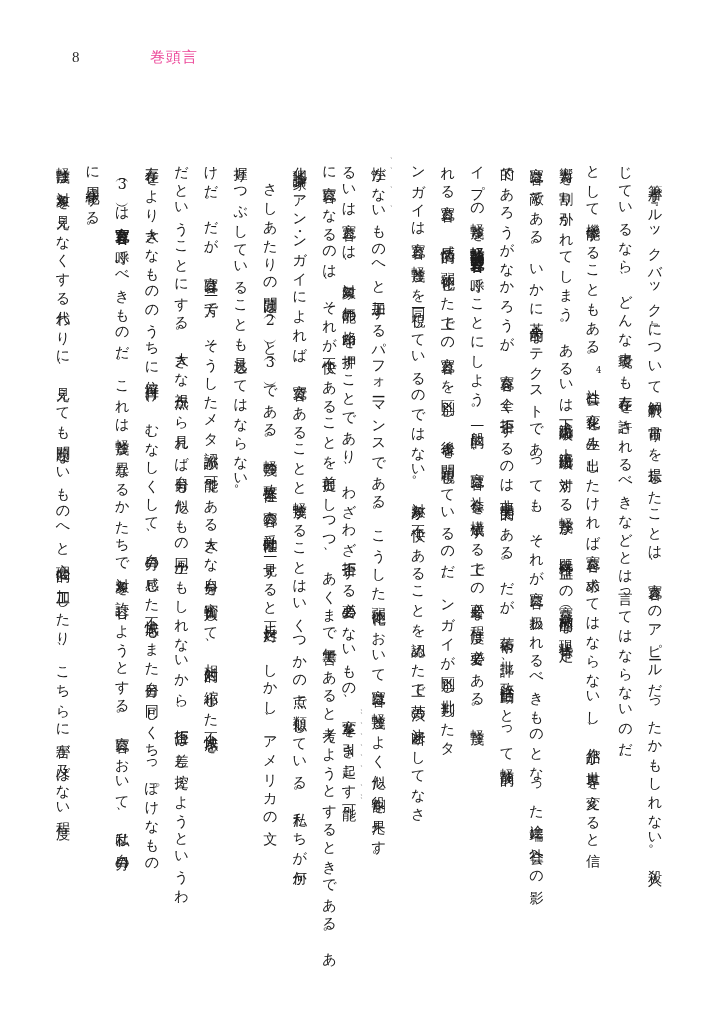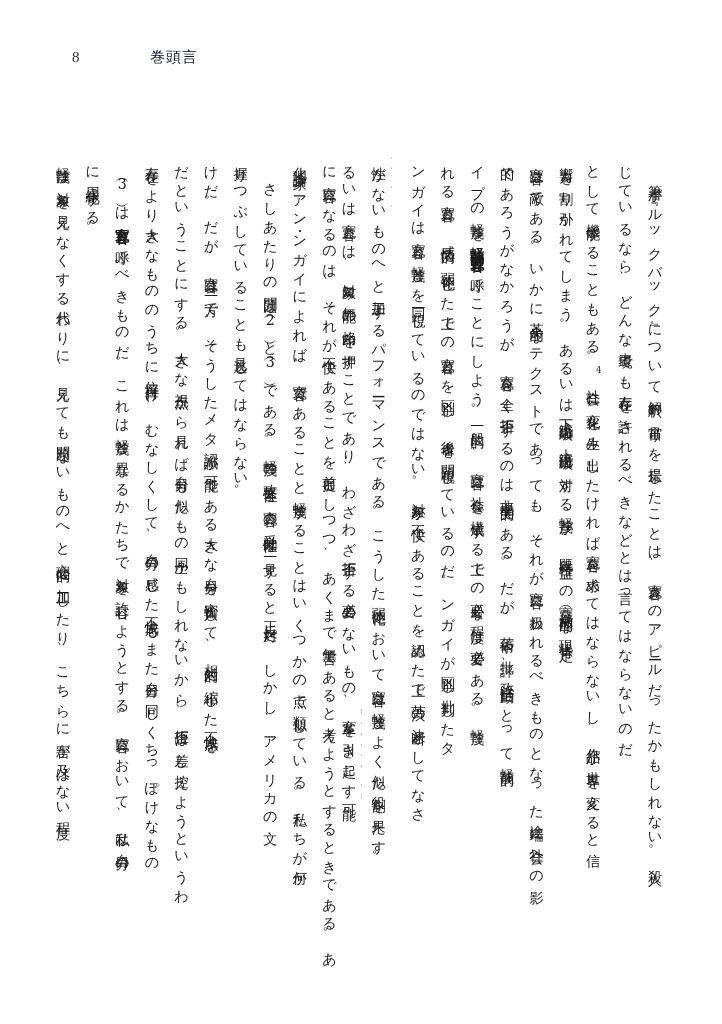--- a/index.html
+++ b/index.html
@@ -34,21 +34,21 @@
     font-family: "Liberation Serif", "DejaVu Serif", serif;
     font-size: 15px;
     color: #2b2b2b;
     width: 78px;
     display: block;
   }
   #head-title {
     font-family: Liberation Sans, sans-serif;
     font-size: 15px;
     letter-spacing: 1px;
-    color: #0f172a;
+    color: #ec4899;
   }
 
   
   #body-area {
     position: absolute;
     top: 156px;
     left: 62px;
     width: 600px;
     height: 800px;
   }

